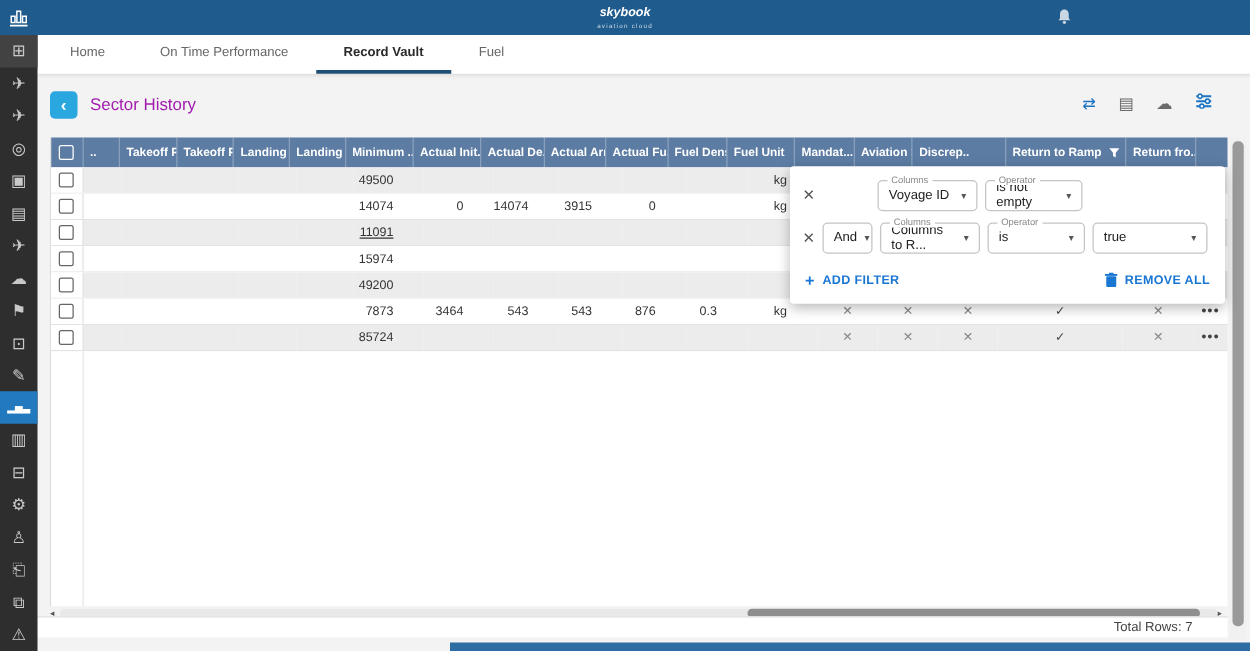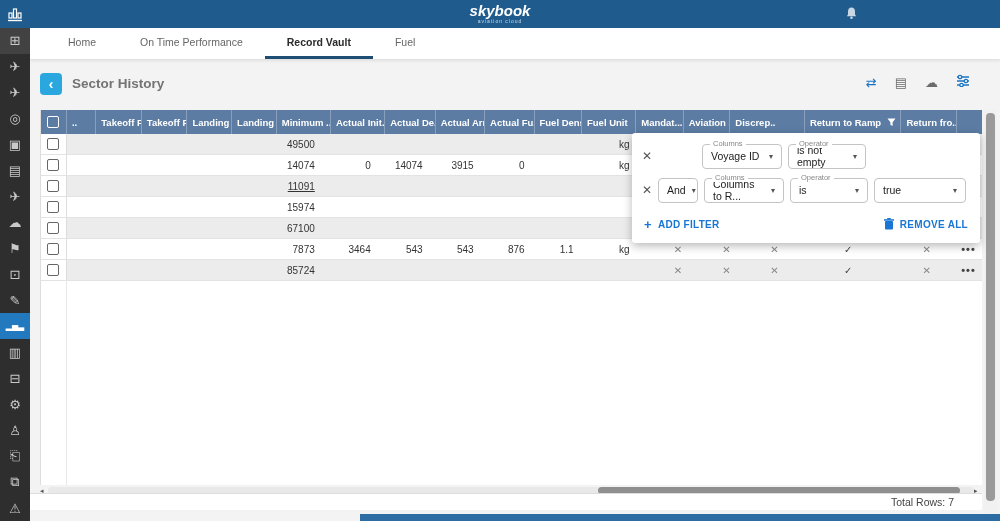--- a/index.html
+++ b/index.html
@@ -4,43 +4,43 @@
 <style>
   * { margin:0; padding:0; box-sizing:border-box; }
   body { font-family:"Liberation Sans","DejaVu Sans",sans-serif; background:#ddd; }
   .screen { position:relative; width:1000px; height:521px; background:#f3f3f3; overflow:hidden; }
 
   
   .app-header { position:absolute; left:0; top:0; width:1000px; height:28px; background:#1f5b8c; z-index:30; }
   .logo-tile { position:absolute; left:0; top:0; width:30px; height:28px; display:flex; align-items:center; justify-content:center; }
   .app-title { position:absolute; left:36px; top:7px; color:#fff; font-size:12px; font-weight:bold; letter-spacing:.4px; }
   .brand { position:absolute; left:50%; top:3px; transform:translateX(-50%); text-align:center; color:#fff; }
-  .brand-name { font-style:italic; font-weight:bold; font-size:15px; line-height:15px; display:block; }
+  .brand-name { font-style:italic; font-weight:bold; font-size:10px; line-height:15px; display:block; }
   .brand-tag { font-size:5px; opacity:.75; display:block; letter-spacing:1px; }
   .bell-wrap { position:absolute; left:845px; top:6px; cursor:pointer; }
   .user-box { position:absolute; left:872px; top:0; right:0; height:28px; background:#1a4c78; display:flex; align-items:center; padding:0 14px; cursor:pointer; }
   .user-name { color:#e8eef5; font-size:10.5px; }
   .user-chev { margin-left:auto; color:#fff; font-size:11px; }
 
   
   .sidebar { position:absolute; left:0; top:28px; width:30px; bottom:0; background:#2e2e2e; z-index:20; display:flex; flex-direction:column; }
   .side-item { width:30px; height:26px; display:flex; align-items:center; justify-content:center; color:#c9c9c9; font-size:13px; cursor:pointer; }
   .side-item.light { background:#424242; }
   .side-item.active { background:#2279bd; color:#fff; }
   .side-item .glyph { pointer-events:none; }
 
   
-  .tab-bar { position:absolute; left:30px; top:28px; right:0; height:32px; background:#fff; border-bottom:1px solid #e2e2e2; box-shadow:0 1px 3px rgba(0,0,0,.08); display:flex; padding-left:16px; z-index:10; }
+  .tab-bar { position:absolute; left:30px; top:28px; right:0; height:32px; background:#fff; border-bottom:1px solid #e2e2e2; box-shadow:0 1px 3px rgba(0,0,0,.08); display:flex; padding-left:4px; z-index:10; }
   .tab { padding:0 22px; display:flex; align-items:center; font-size:10.5px; color:#666; cursor:pointer; border-bottom:3px solid transparent; }
   .tab.active { color:#2b2b2b; font-weight:bold; border-bottom-color:#1f4e74; }
 
   
   .content { position:absolute; left:30px; top:60px; right:0; bottom:0; background:#f3f3f3; }
   .back-btn { position:absolute; left:10px; top:13px; width:22px; height:22px; background:#2ba7e0; border:none; border-radius:4px; color:#fff; font-size:14px; font-weight:bold; line-height:20px; cursor:pointer; }
-  .page-title { position:absolute; left:42px; top:16px; font-size:13.5px; font-weight:bold; color:#737373; }
+  .page-title { position:absolute; left:42px; top:16px; font-size:13.5px; font-weight:normal; color:#a21caf; }
   .toolbar { position:absolute; right:30px; top:14px; display:flex; gap:18px; align-items:center; }
   .tool { font-size:13px; cursor:pointer; line-height:16px; }
   .tool.blue { color:#1b74c2; }
   .tool.gray { color:#6b6b6b; }
 
   
   .grid { position:absolute; left:10px; top:50px; width:942px; border-left:1px solid #ddd; }
   .thead { height:24px; background:#5c7ca4; display:flex; }
   .th { height:24px; display:flex; align-items:center; color:#fff; font-size:9.5px; font-weight:bold; padding:0 5px; white-space:nowrap; overflow:hidden; border-left:1px solid rgba(255,255,255,.28); cursor:pointer; }
   .th.sel { border-left:none; justify-content:center; padding:0; }
@@ -355,21 +355,21 @@
           </div>
           <div class="tr odd">
             <div class="td sel" style="width: 26px;">
               <span class="row-check"></span>
             </div>
             <div class="td num" style="width: 30px;"></div>
             <div class="td num" style="width: 47px;"></div>
             <div class="td num" style="width: 47px;"></div>
             <div class="td num" style="width: 46px;"></div>
             <div class="td num" style="width: 46px;"></div>
-            <div class="td num" style="width: 56px;">67100</div>
+            <div class="td num" style="width: 56px;">49200</div>
             <div class="td num" style="width: 56px;"></div>
             <div class="td num" style="width: 52px;"></div>
             <div class="td num" style="width: 51px;"></div>
             <div class="td num" style="width: 51px;"></div>
             <div class="td num" style="width: 49px;"></div>
             <div class="td num" style="width: 56px;"></div>
             <div class="td ctr" style="width: 49px;"></div>
             <div class="td ctr" style="width: 48px;"></div>
             <div class="td ctr" style="width: 48px;"></div>
             <div class="td ctr" style="width: 100px;"></div>
@@ -383,21 +383,21 @@
             <div class="td num" style="width: 30px;"></div>
             <div class="td num" style="width: 47px;"></div>
             <div class="td num" style="width: 47px;"></div>
             <div class="td num" style="width: 46px;"></div>
             <div class="td num" style="width: 46px;"></div>
             <div class="td num" style="width: 56px;">7873</div>
             <div class="td num" style="width: 56px;">3464</div>
             <div class="td num" style="width: 52px;">543</div>
             <div class="td num" style="width: 51px;">543</div>
             <div class="td num" style="width: 51px;">876</div>
-            <div class="td num" style="width: 49px;">1.1</div>
+            <div class="td num" style="width: 49px;">0.3</div>
             <div class="td num" style="width: 56px;">kg</div>
             <div class="td ctr" style="width: 49px;">
               <span class="xmark">✕</span>
             </div>
             <div class="td ctr" style="width: 48px;">
               <span class="xmark">✕</span>
             </div>
             <div class="td ctr" style="width: 48px;">
               <span class="xmark">✕</span>
             </div>

